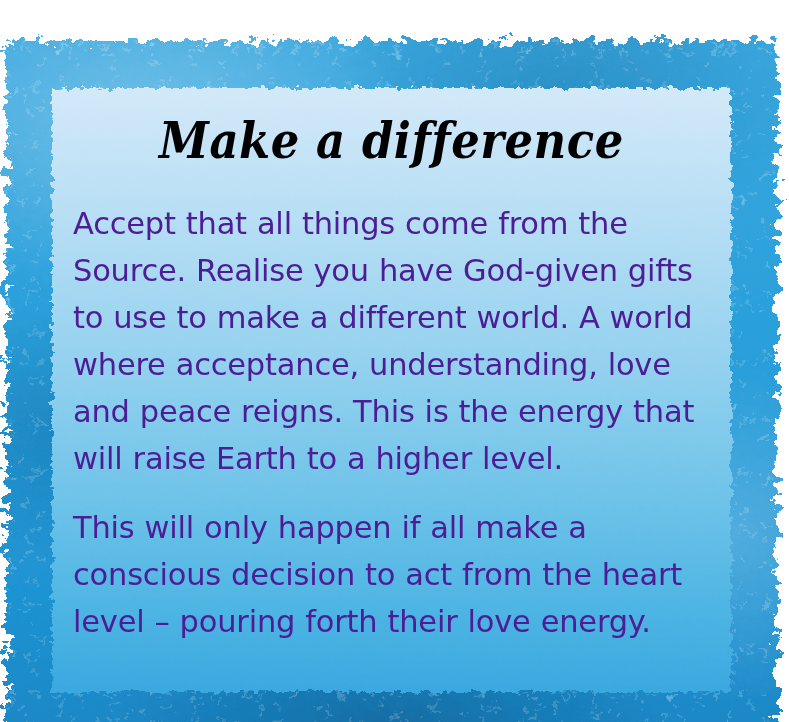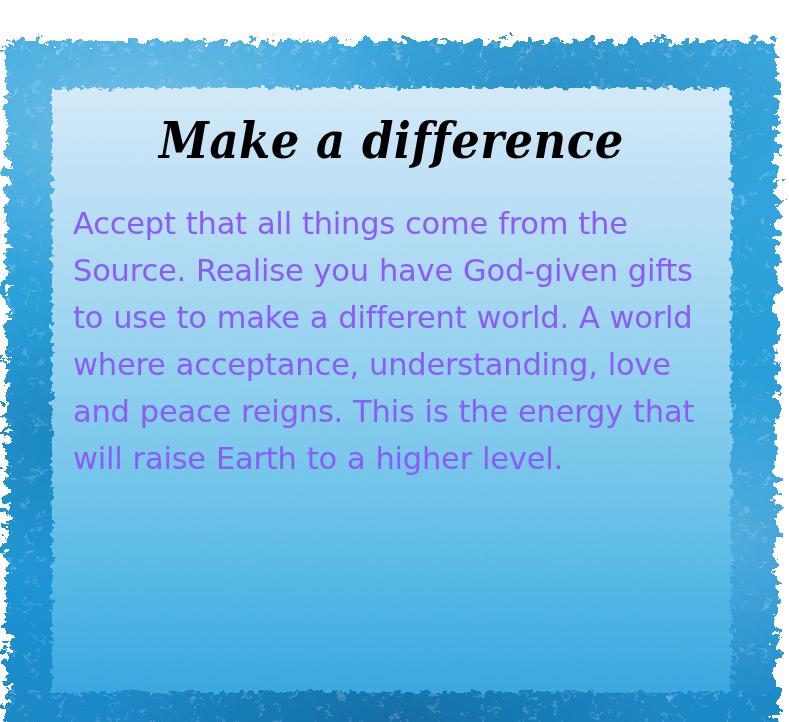--- a/index.html
+++ b/index.html
@@ -110,21 +110,21 @@
     left: 21px;
     top: 112px;
     width: 658px;
   }
 
   .para {
     margin: 0 0 22px 0;
     font-family: "DejaVu Sans", sans-serif;
     font-size: 30.5px;
     line-height: 47px;
-    color: #8b5cf6;
+    color: #4c1d95;
     letter-spacing: -0.2px;
     word-spacing: 0.5px;
   }
   .para:last-child { margin-bottom: 0; }
 
   svg.defs-only { position: absolute; width: 0; height: 0; overflow: hidden; }
 </style>
 </head>
 <body>
 
@@ -147,16 +147,17 @@
   <div class="border-speckle"></div>
 
   <div class="panel"></div>
 
   <div class="content">
 
     <div class="poster-title">Make a difference</div>
 
     <div class="body-block">
       <p class="para">Accept that all things come from the Source. Realise you have God-given gifts to use to make a different world. A world where acceptance, understanding, love and peace reigns. This is the energy that will raise Earth to a higher level.</p>
+      <p class="para">This will only happen if all make a conscious decision to act from the heart level – pouring forth their love energy.</p>
     </div>
 
   </div>
 </div>
 
 </body></html>

